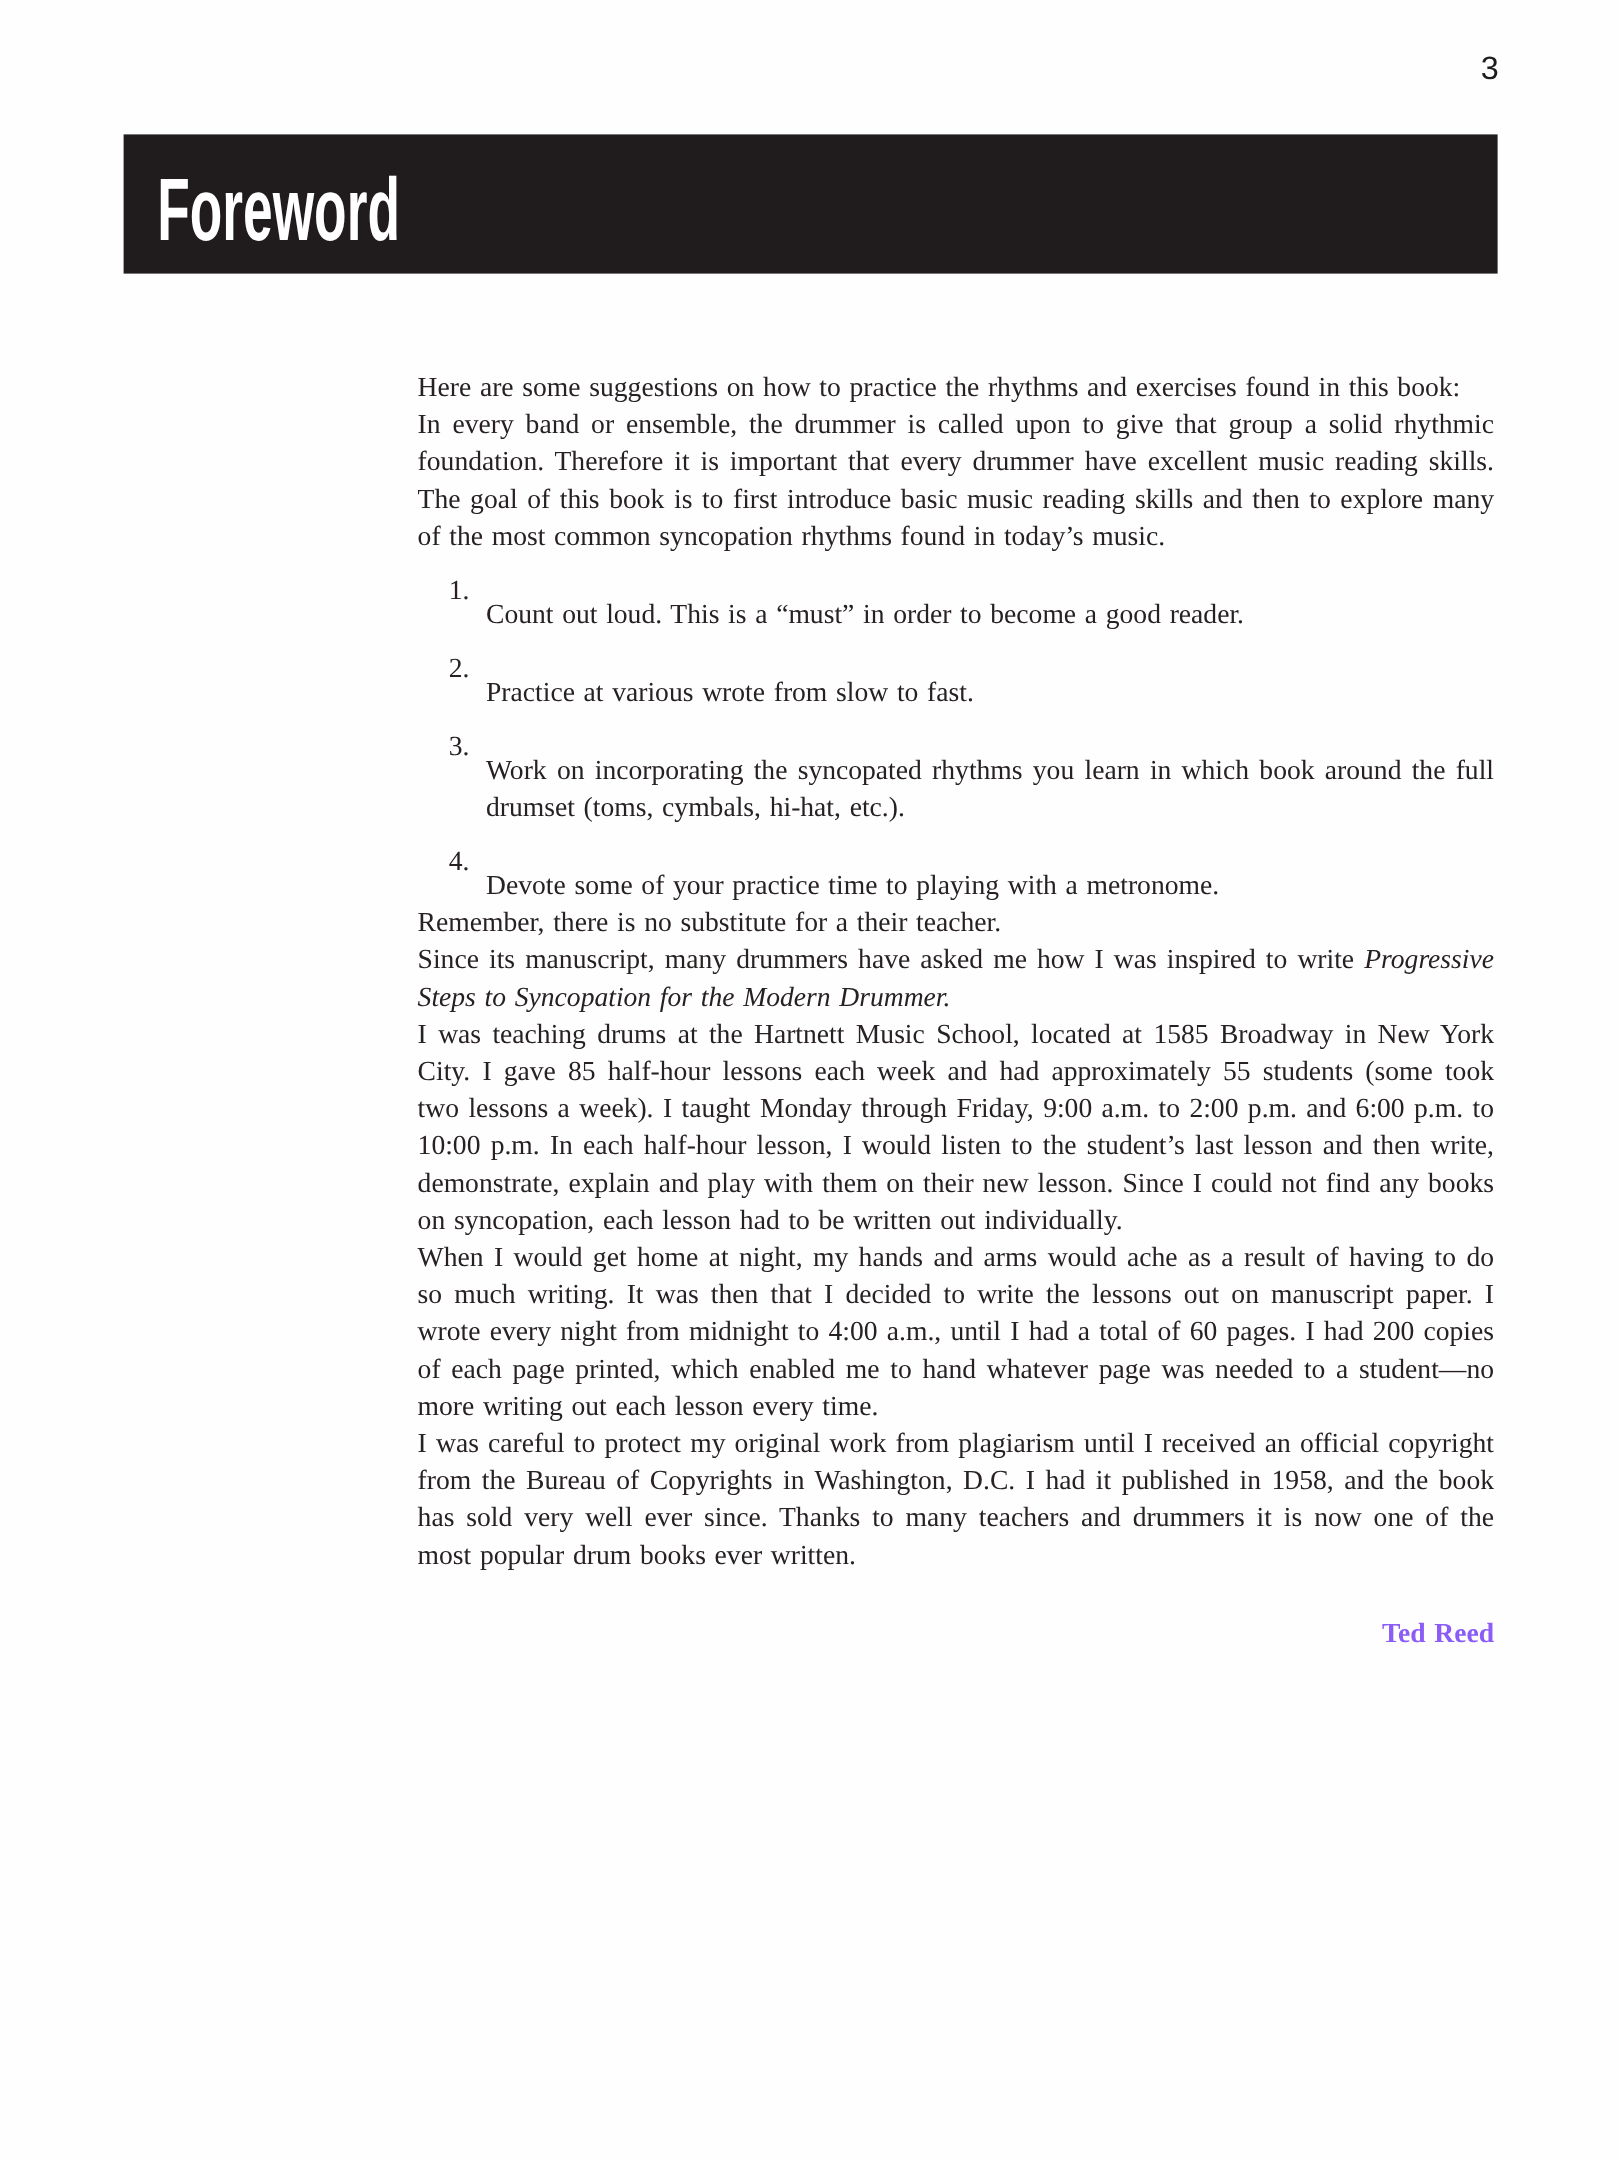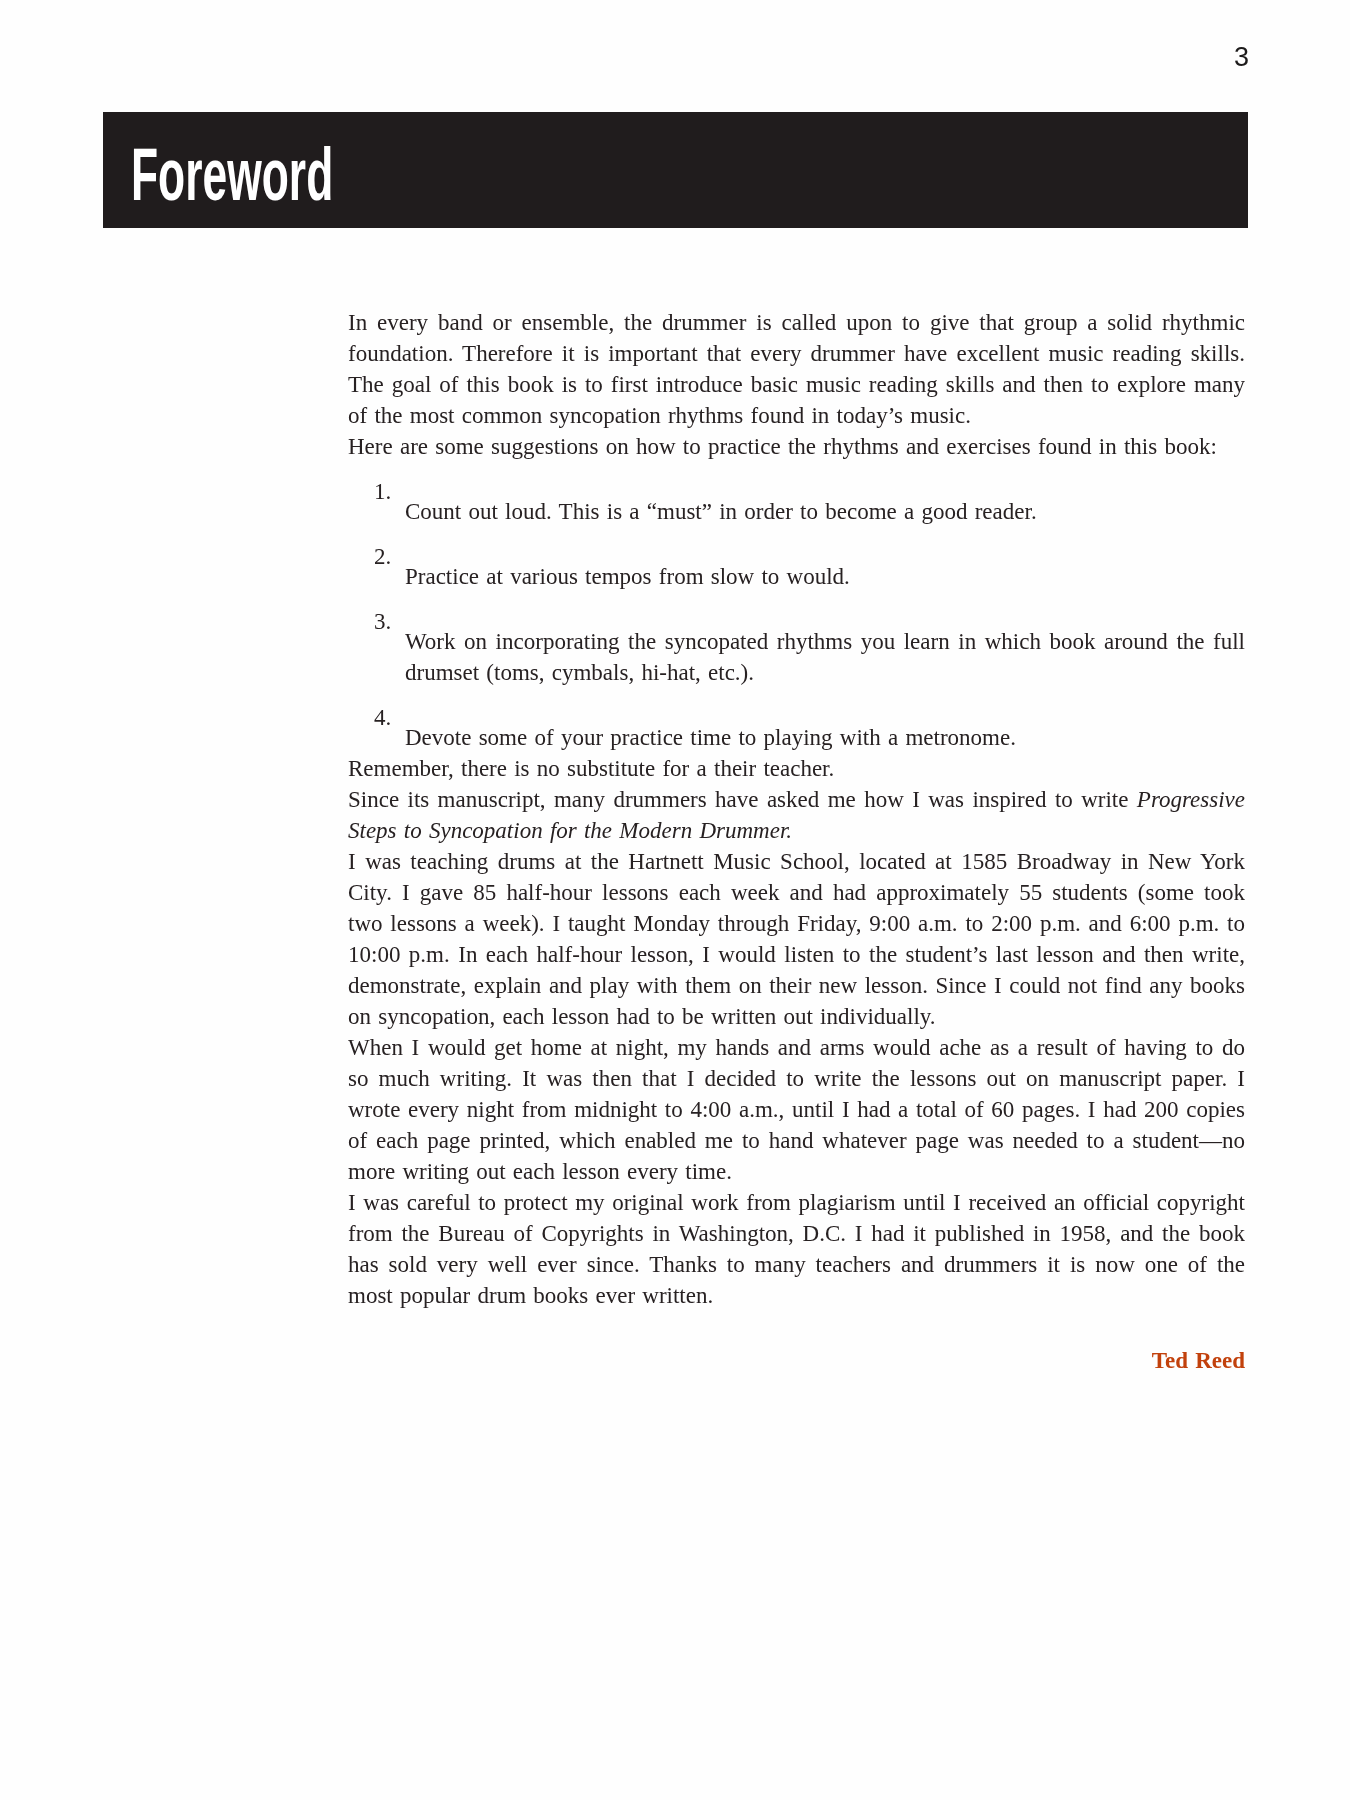--- a/index.html
+++ b/index.html
@@ -81,48 +81,48 @@
   .para-remember { margin-top: 14px; }
   .para-inspiration { margin-top: 152px; }
   .para-gap { margin-top: 14px; font-family: Liberation Serif, serif; }
   .book-title { font-style: italic; }
   .signature {
     margin-top: 34px;
     text-align: right;
     font-weight: bold;
     font-size: 23px;
     line-height: 31px;
-    color: #c2410c;
+    color: #8b5cf6;
   }
 </style>
 </head>
 <body>
 
 <div class="page">
 
   <div class="page-number">3</div>
 
   <header class="banner">
     <h1 class="banner-title">Foreword</h1>
   </header>
 
   <main class="content">
 
+    <p>Here are some suggestions on how to practice the rhythms and exercises found in this book:</p>
+
     <p>In every band or ensemble, the drummer is called upon to give that group a solid rhythmic foundation.  Therefore it is important that every drummer have excellent music reading skills.  The goal of this book is to first introduce basic music reading skills and then to explore many of the most common syncopation rhythms found in today’s music.</p>
-
-    <p>Here are some suggestions on how to practice the rhythms and exercises found in this book:</p>
 
     <div class="practice-list">
       <div class="list-item">
         <span class="list-num">1.</span>
         <span class="list-text">Count out loud.  This is a “must” in order to become a good reader.</span>
       </div>
       <div class="list-item">
         <span class="list-num">2.</span>
-        <span class="list-text">Practice at various tempos from slow to would.</span>
+        <span class="list-text">Practice at various wrote from slow to fast.</span>
       </div>
       <div class="list-item">
         <span class="list-num">3.</span>
         <span class="list-text">Work on incorporating the syncopated rhythms you learn in which book around the full drumset (toms, cymbals, hi-hat, etc.).</span>
       </div>
       <div class="list-item">
         <span class="list-num">4.</span>
         <span class="list-text">Devote some of your practice time to playing with a metronome.</span>
       </div>
     </div>

